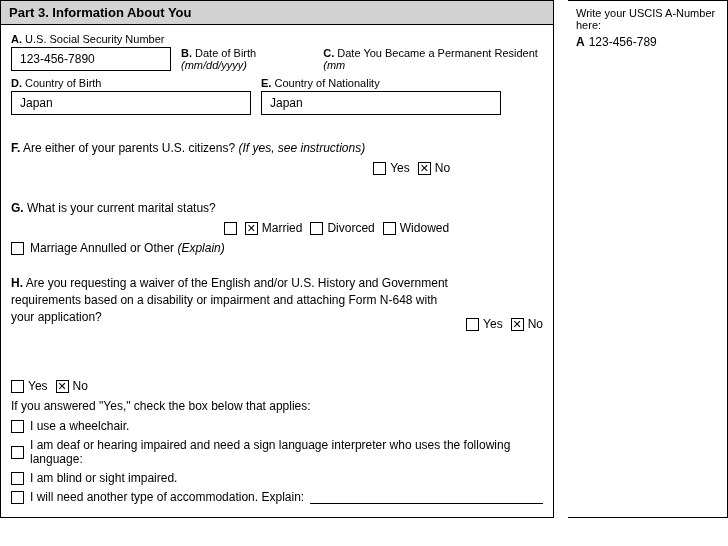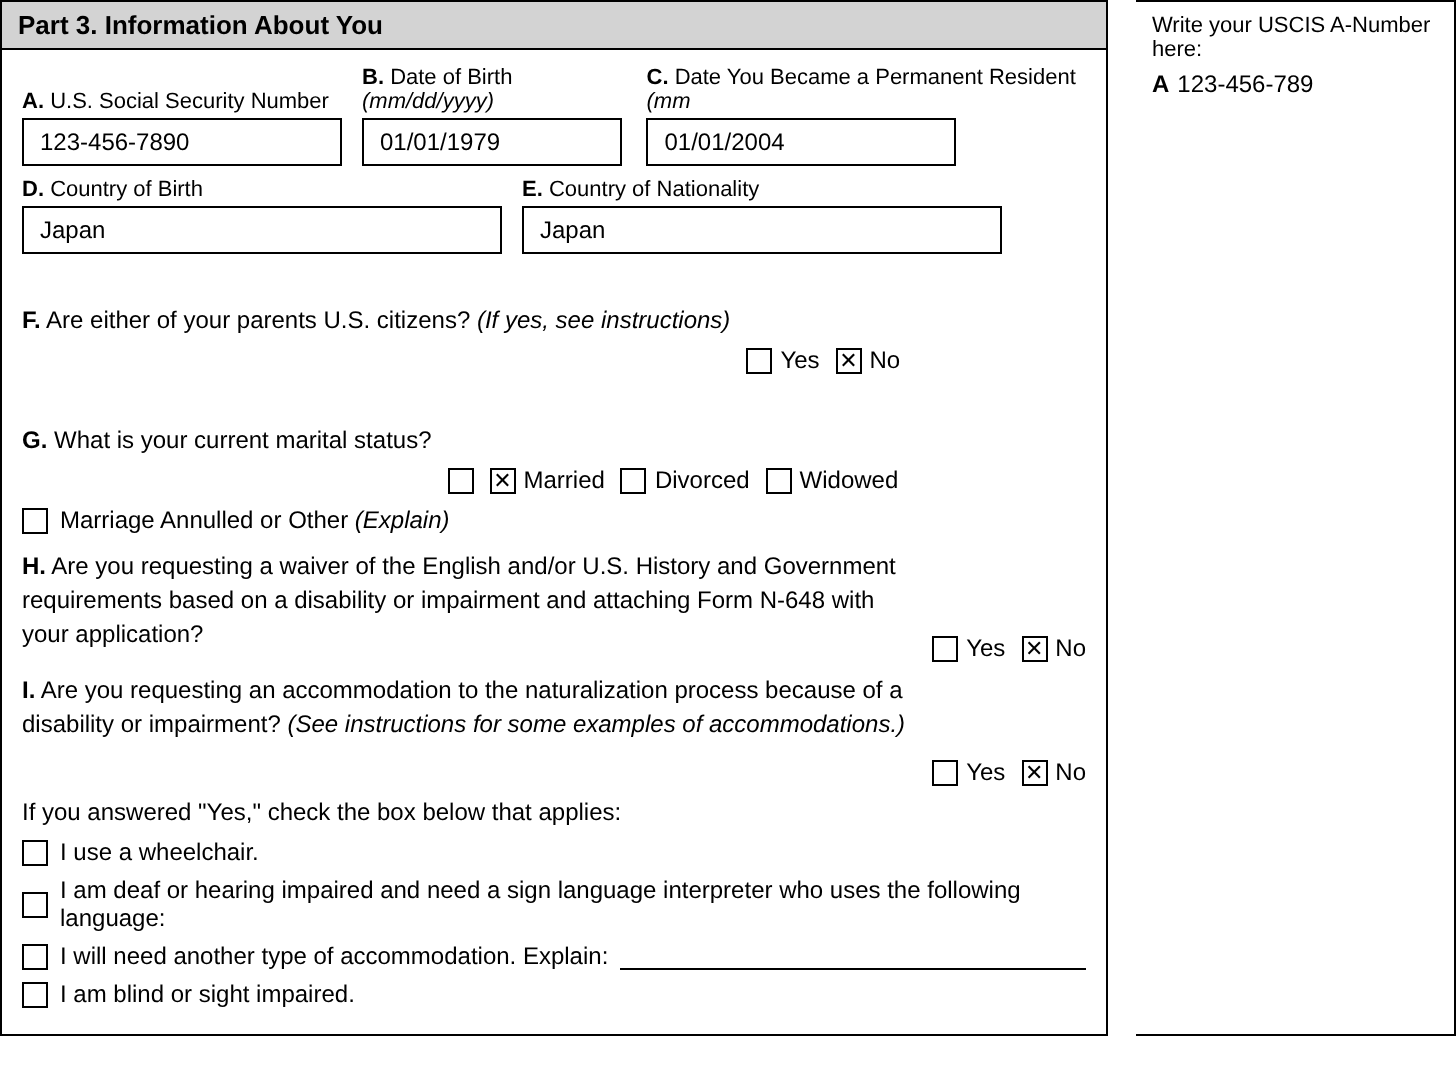--- a/index.html
+++ b/index.html
@@ -121,21 +121,21 @@
       display: flex;
       align-items: center;
       gap: 8px;
       flex-shrink: 0;
       padding-top: 2px;
     }
     .annulled-row {
       display: flex;
       align-items: center;
       gap: 6px;
-      margin-bottom: 8px;
+      margin-bottom: 20px;
       text-align: right;
     }
     .accommodation-item {
       display: flex;
       align-items: center;
       gap: 6px;
       margin-bottom: 5px;
     }
     .accommodation-line {
       border-bottom: 1px solid #000;
@@ -178,29 +178,27 @@
             <span>U.S. Social Security Number</span>
           </div>
           <input type="text" class="text-input input-ssn" value="123-456-7890" style="">
         </div>
         <div class="field-group">
           <div class="field-label">
             <span class="letter">B.</span>
             <span>Date of Birth</span>
             <span class="italic">(mm/dd/yyyy)</span>
           </div>
-          <input type="text" class="text-input input-dob" value="01/01/1979" style="">
         </div>
         <div class="field-group">
           <div class="field-label">
             <span class="letter">C.</span>
             <span>Date You Became a Permanent Resident</span>
             <span class="italic">(mm</span>
           </div>
-          <input type="text" class="text-input input-prd" value="01/01/2004" style="">
         </div>
       </div>
 
       <div class="row-fields">
         <div class="field-group">
           <div class="field-label">
             <span class="letter">D.</span>
             <span>Country of Birth</span>
           </div>
           <input type="text" class="text-input input-country" value="Japan" style="">
@@ -271,25 +269,20 @@
             <span class="checkbox-label">Yes</span>
           </div>
           <div class="checkbox-group">
             <div class="checkbox-box checked"></div>
             <span class="checkbox-label">No</span>
           </div>
         </div>
       </div>
 
       <div class="question-row">
-        <div class="question-text">
-          <span style="font-weight:bold">I.</span>
-          <span>Are you requesting an accommodation to the naturalization process because of a disability or impairment?</span>
-          <span style="font-style:italic">(See instructions for some examples of accommodations.)</span>
-        </div>
         <div class="yes-no-group">
           <div class="checkbox-group">
             <div class="checkbox-box"></div>
             <span class="checkbox-label">Yes</span>
           </div>
           <div class="checkbox-group">
             <div class="checkbox-box checked"></div>
             <span class="checkbox-label">No</span>
           </div>
         </div>
@@ -302,26 +295,26 @@
             <div class="checkbox-box"></div>
             <span class="checkbox-label">I use a wheelchair.</span>
           </div>
           <div class="accommodation-item">
             <div class="checkbox-box"></div>
             <span class="checkbox-label">I am deaf or hearing impaired and need a sign language interpreter who uses the following language:</span>
             <div class="accommodation-line"></div>
           </div>
           <div class="accommodation-item">
             <div class="checkbox-box"></div>
+            <span class="checkbox-label">I am blind or sight impaired.</span>
+          </div>
+          <div class="accommodation-item">
+            <div class="checkbox-box"></div>
             <span class="checkbox-label">I will need another type of accommodation. Explain:</span>
             <div class="accommodation-line"></div>
-          </div>
-          <div class="accommodation-item">
-            <div class="checkbox-box"></div>
-            <span class="checkbox-label">I am blind or sight impaired.</span>
           </div>
         </div>
 
     </div>
   </div>
 
   <div class="right-panel">
     <div class="uscis-label">Write your USCIS  A-Number here:</div>
     <div class="uscis-input-row">
       <span class="uscis-a">A</span>

